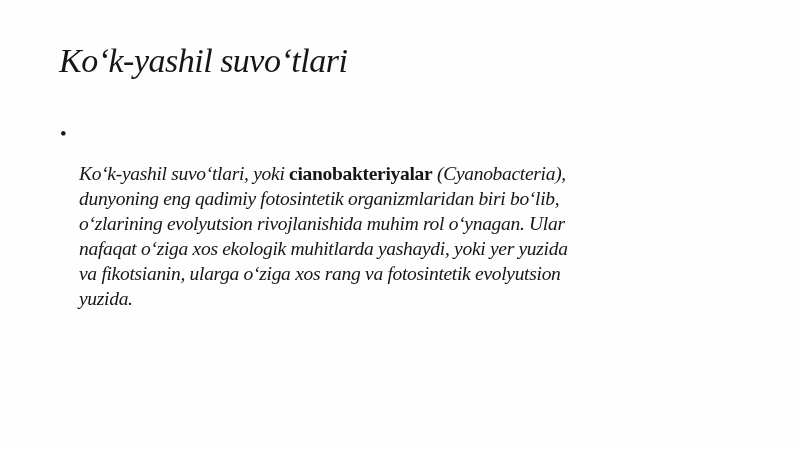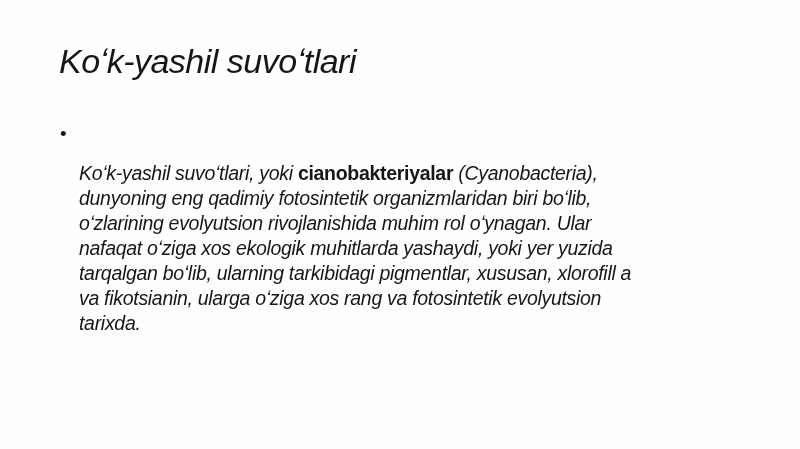--- a/index.html
+++ b/index.html
@@ -6,21 +6,21 @@
     margin: 0;
     padding: 0;
     background: #fefefe;
   }
   .slide {
     position: relative;
     width: 800px;
     height: 449px;
     background: #fefefe;
     overflow: hidden;
-    font-family: Liberation Sans, sans-serif;
+    font-family: Liberation Serif, serif;
   }
   .slide-title {
     position: absolute;
     left: 59px;
     top: 42px;
     margin: 0;
     font-size: 34px;
     font-weight: 400;
     font-style: italic;
     letter-spacing: -0.5px;
@@ -67,19 +67,18 @@
   <h1 class="slide-title">Koʻk-yashil suvoʻtlari</h1>
 
   <div class="bullet-item">
     <span class="bullet-marker">•</span>
 
     <div class="bullet-text">
       <p class="body-line"><span>Koʻk-yashil suvoʻtlari, yoki </span><span class="bold-run">cianobakteriyalar</span><span> (Cyanobacteria),</span></p>
       <p class="body-line"><span>dunyoning eng qadimiy fotosintetik organizmlaridan biri boʻlib,</span><span class="bold-run"></span><span></span></p>
       <p class="body-line"><span>oʻzlarining evolyutsion rivojlanishida muhim rol oʻynagan. Ular</span><span class="bold-run"></span><span></span></p>
       <p class="body-line"><span>nafaqat oʻziga xos ekologik muhitlarda yashaydi, yoki yer yuzida</span><span class="bold-run"></span><span></span></p>
-      <p class="body-line"><span>tarqalgan boʻlib, ularning tarkibidagi pigmentlar, xususan, xlorofill a</span><span class="bold-run"></span><span></span></p>
       <p class="body-line"><span>va fikotsianin, ularga oʻziga xos rang va fotosintetik evolyutsion</span><span class="bold-run"></span><span></span></p>
-      <p class="body-line"><span>tarixda.</span><span class="bold-run"></span><span></span></p>
+      <p class="body-line"><span>yuzida.</span><span class="bold-run"></span><span></span></p>
     </div>
   </div>
 
 </div>
 
 </body></html>

